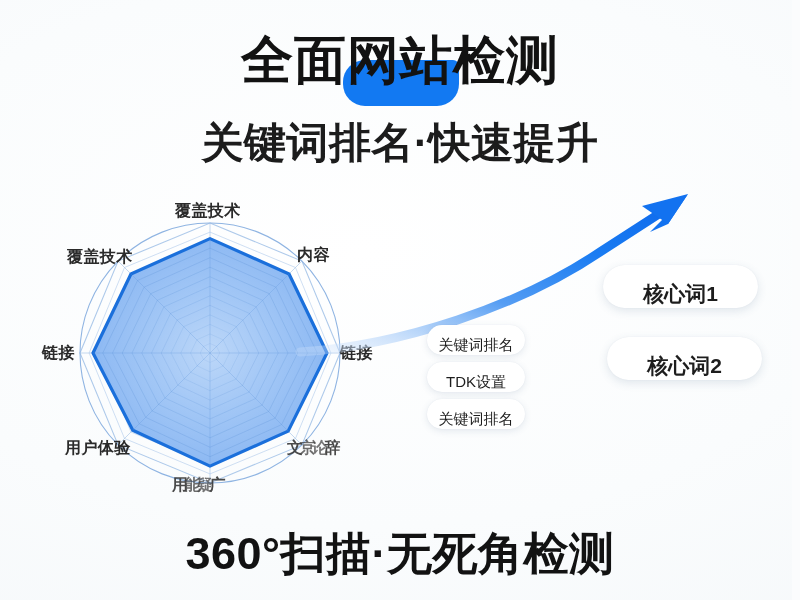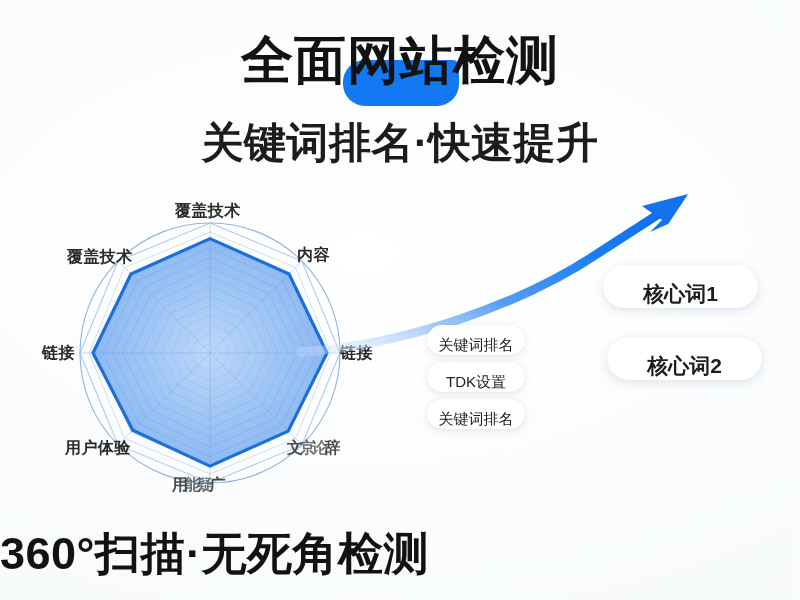--- a/index.html
+++ b/index.html
@@ -62,21 +62,21 @@
     letter-spacing: 0.5px;
     color: #1c1c1c;
     white-space: nowrap;
     z-index: 6;
   }
   .bottom-title {
     position: absolute;
     left: 0;
     top: 524px;
     width: 800px;
-    text-align: left;
+    text-align: center;
     font-size: 45px;
     font-weight: 700;
     letter-spacing: 0.5px;
     color: #121212;
     white-space: nowrap;
     z-index: 6;
   }
 
   
   #radar-area {

